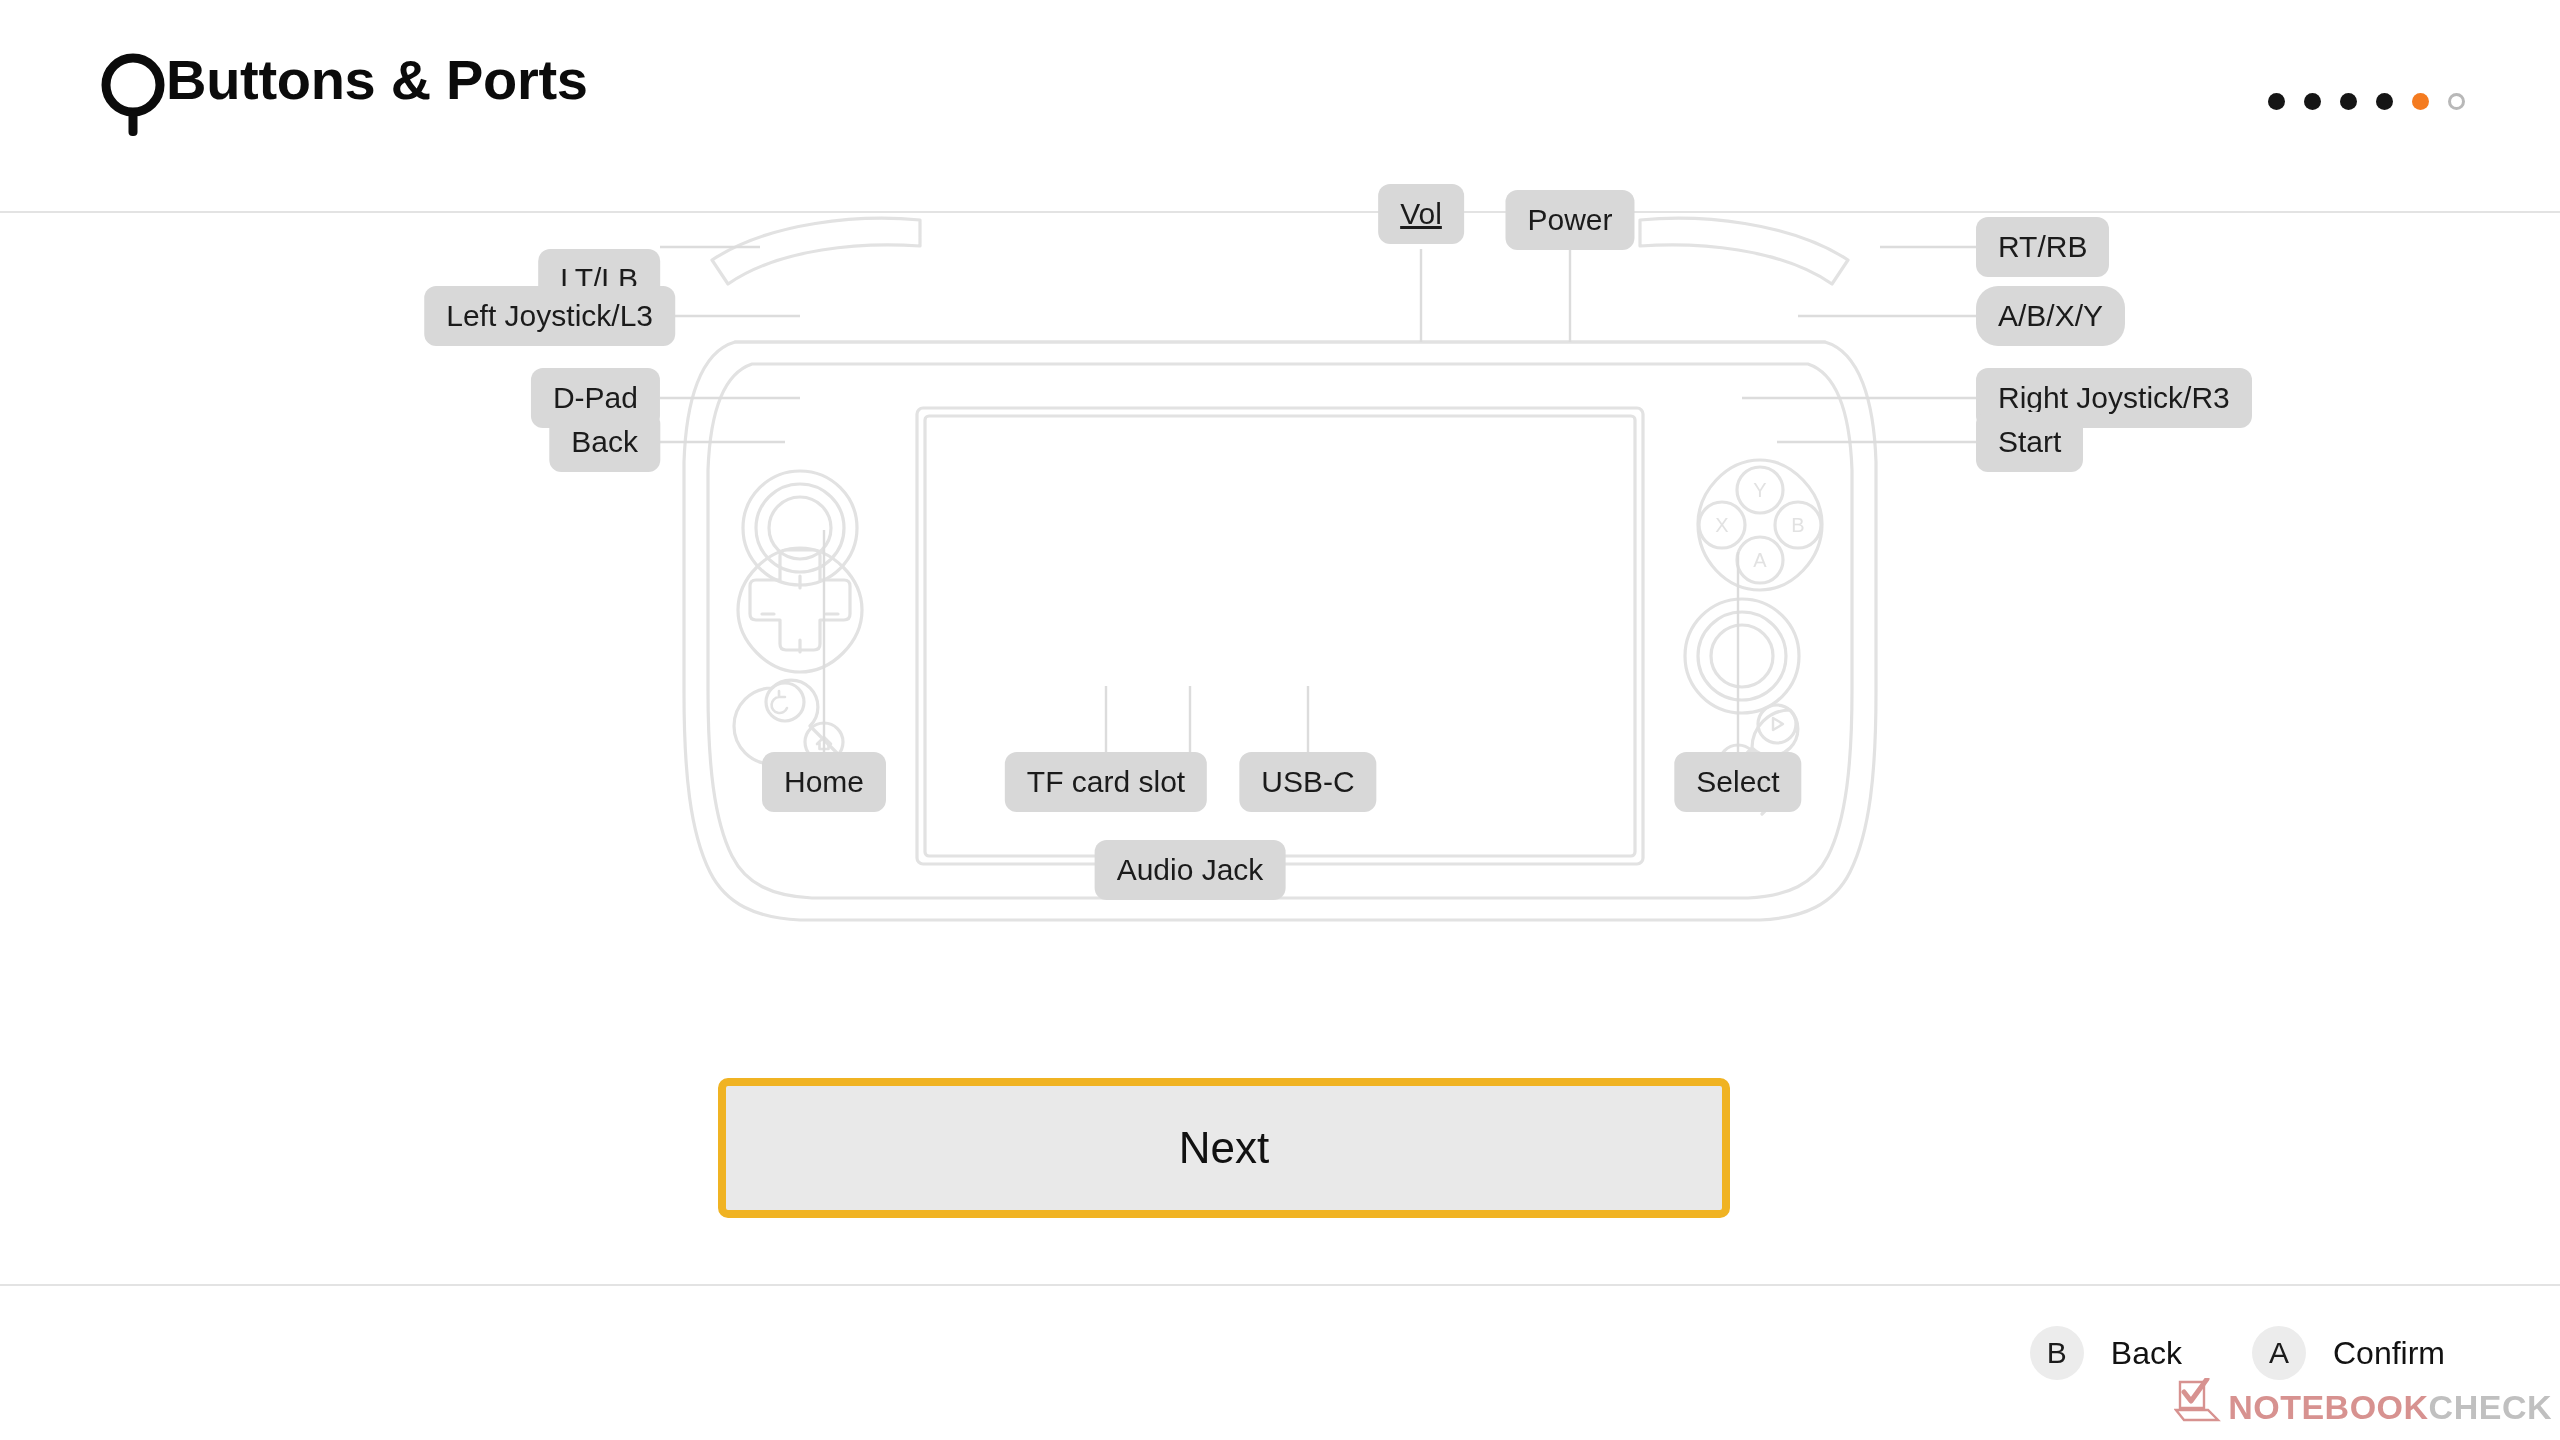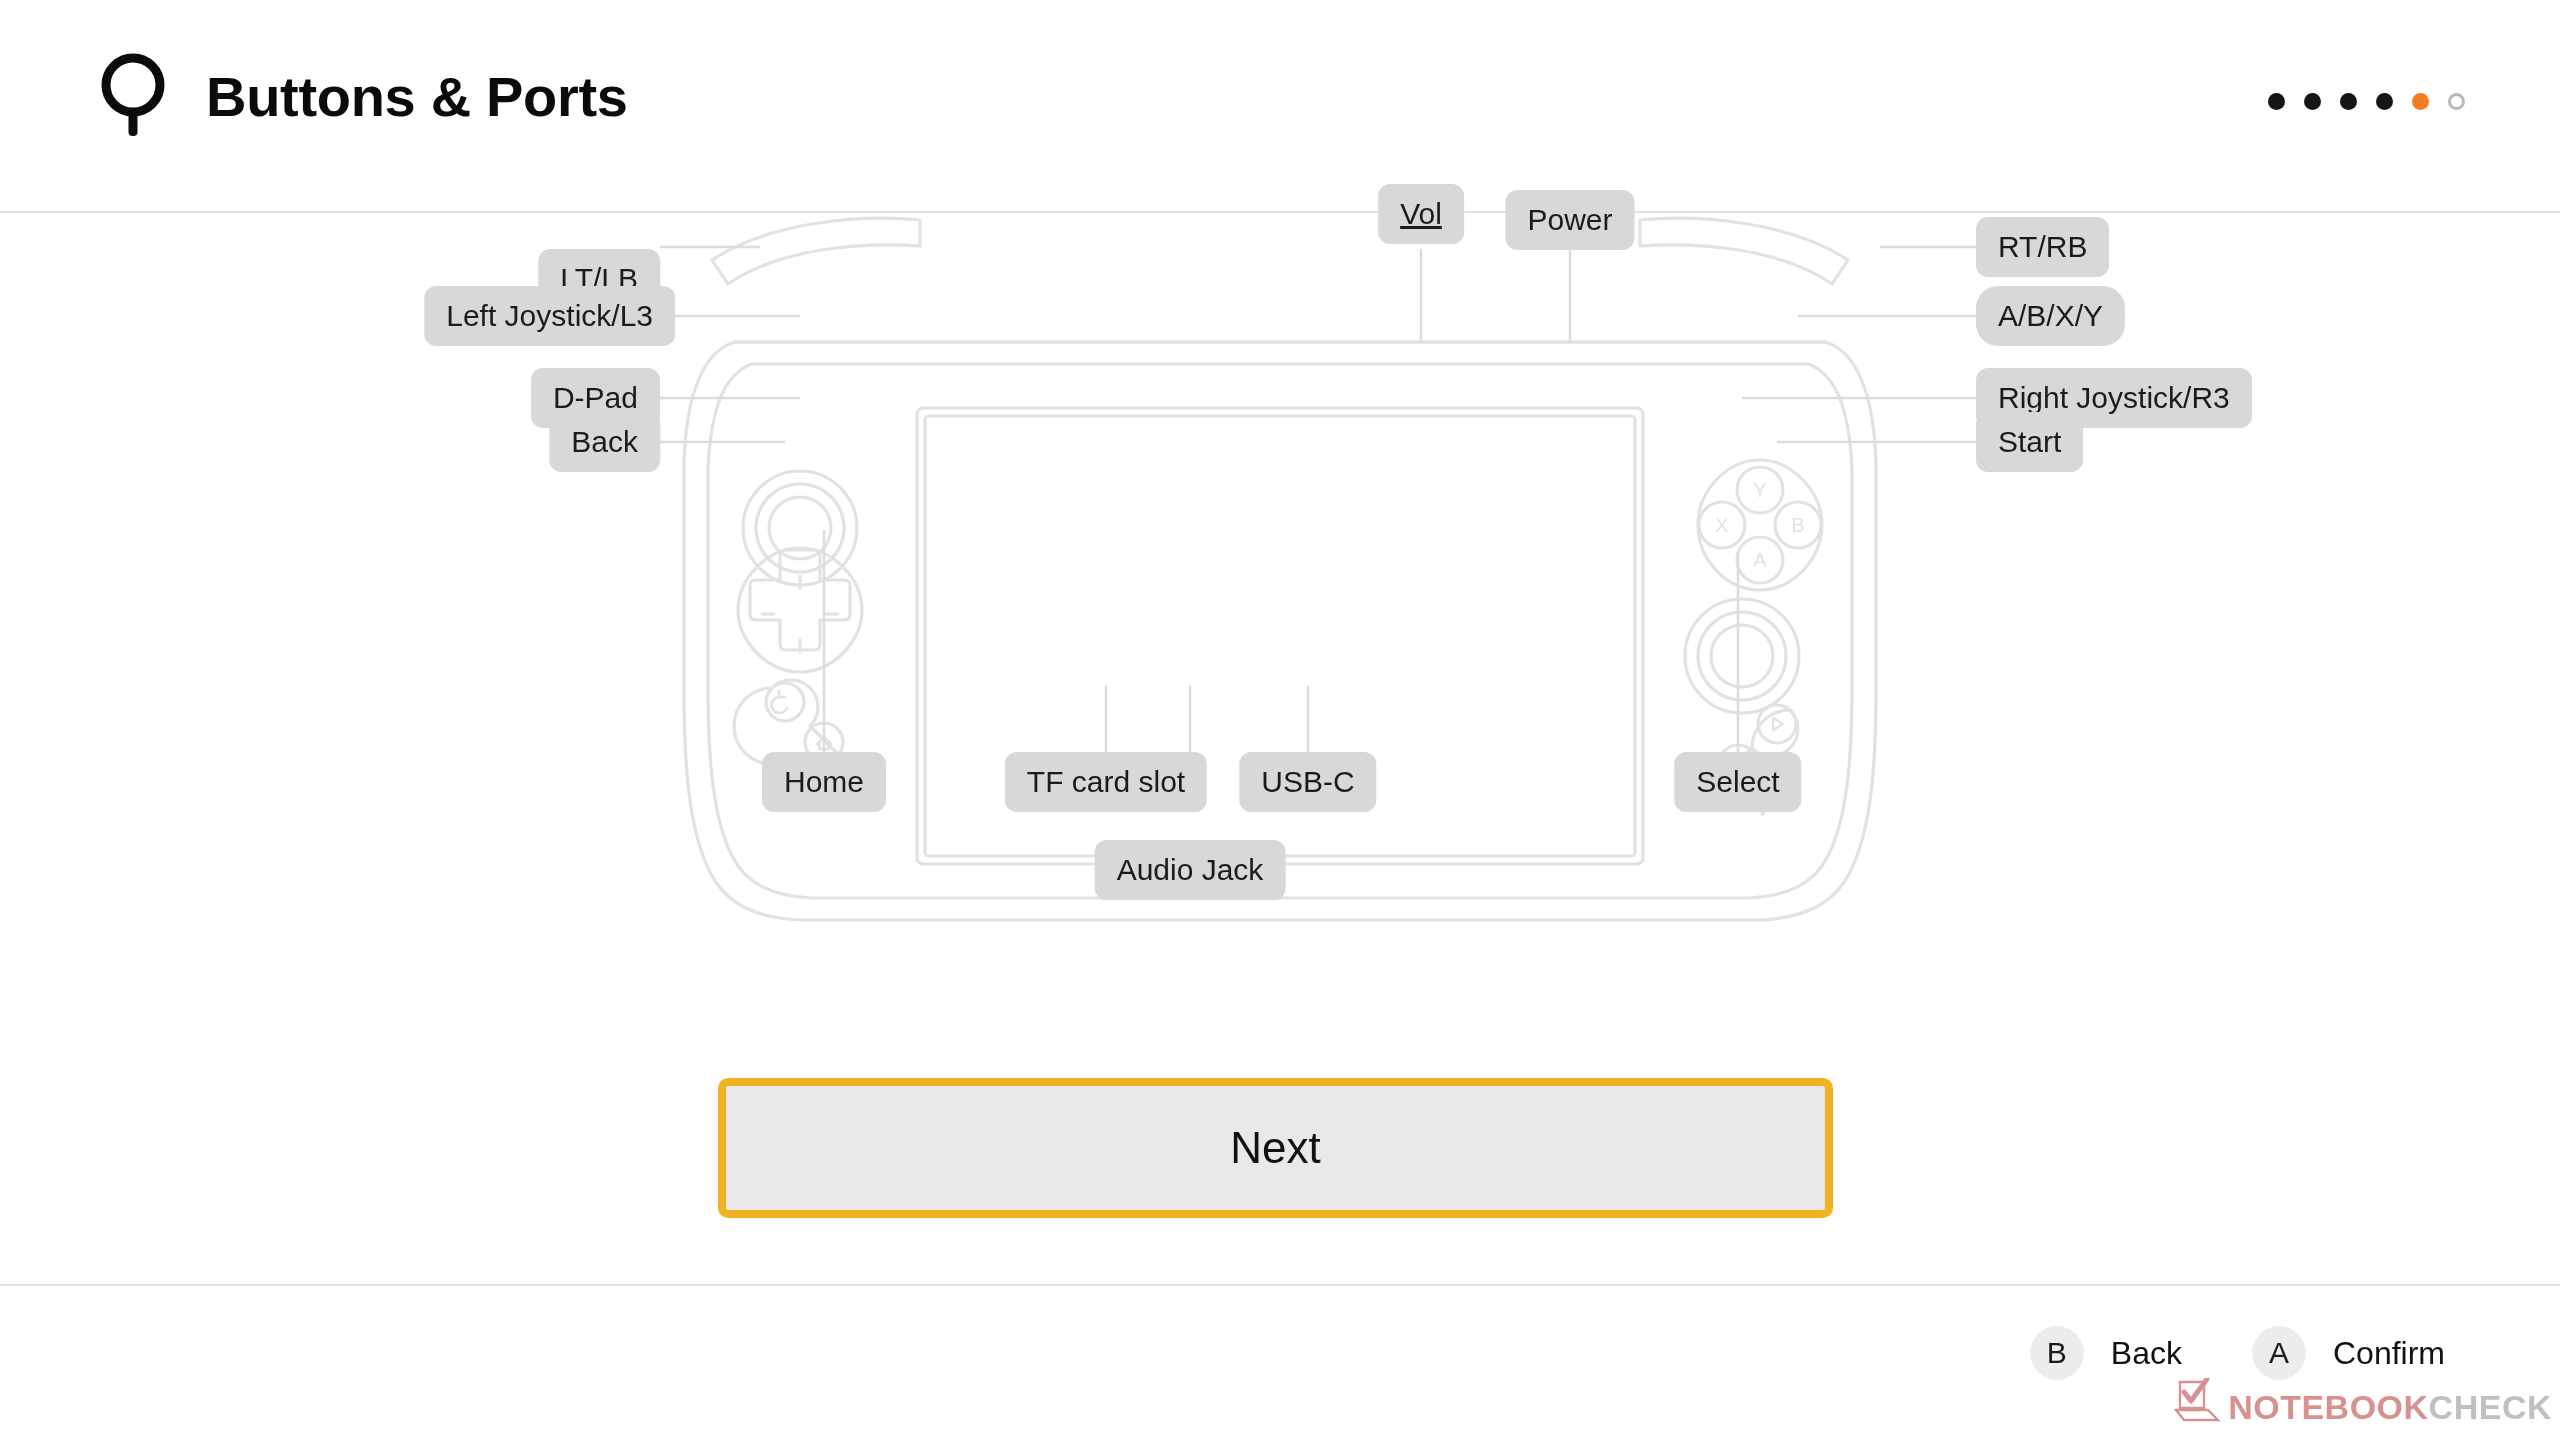--- a/index.html
+++ b/index.html
@@ -22,22 +22,21 @@
     position: absolute;
     left: 0; top: 0;
     width: 2560px;
     height: 212px;
   }
   #header-left {
     position: absolute;
     left: 100px;
     top: 52px;
     display: flex;
-    align-items: center;
-    gap: 40px;
+    align-items: flex-start;
   }
   #stick-icon {
     width: 66px;
     height: 90px;
     flex: 0 0 auto;
   }
   #page-title {
     font-size: 56px;
     font-weight: bold;
     letter-spacing: -0.3px;
@@ -101,21 +100,21 @@
   .chip.right-anchor { transform: translate(-100%, -50%); }
   .chip.left-anchor  { transform: translate(0, -50%); }
   .chip.below-anchor { transform: translate(-50%, 0); }
   .chip.above-anchor { transform: translate(-50%, -100%); }
 
   
   #next-button {
     position: absolute;
     left: 718px;
     top: 1078px;
-    width: 1115px;
+    width: 1012px;
     height: 140px;
     box-sizing: border-box;
     background: #e9e9e9;
     border: 8px solid #f0b323;
     border-radius: 10px;
     display: flex;
     align-items: center;
     justify-content: center;
     font-size: 44px;
     color: #111111;

